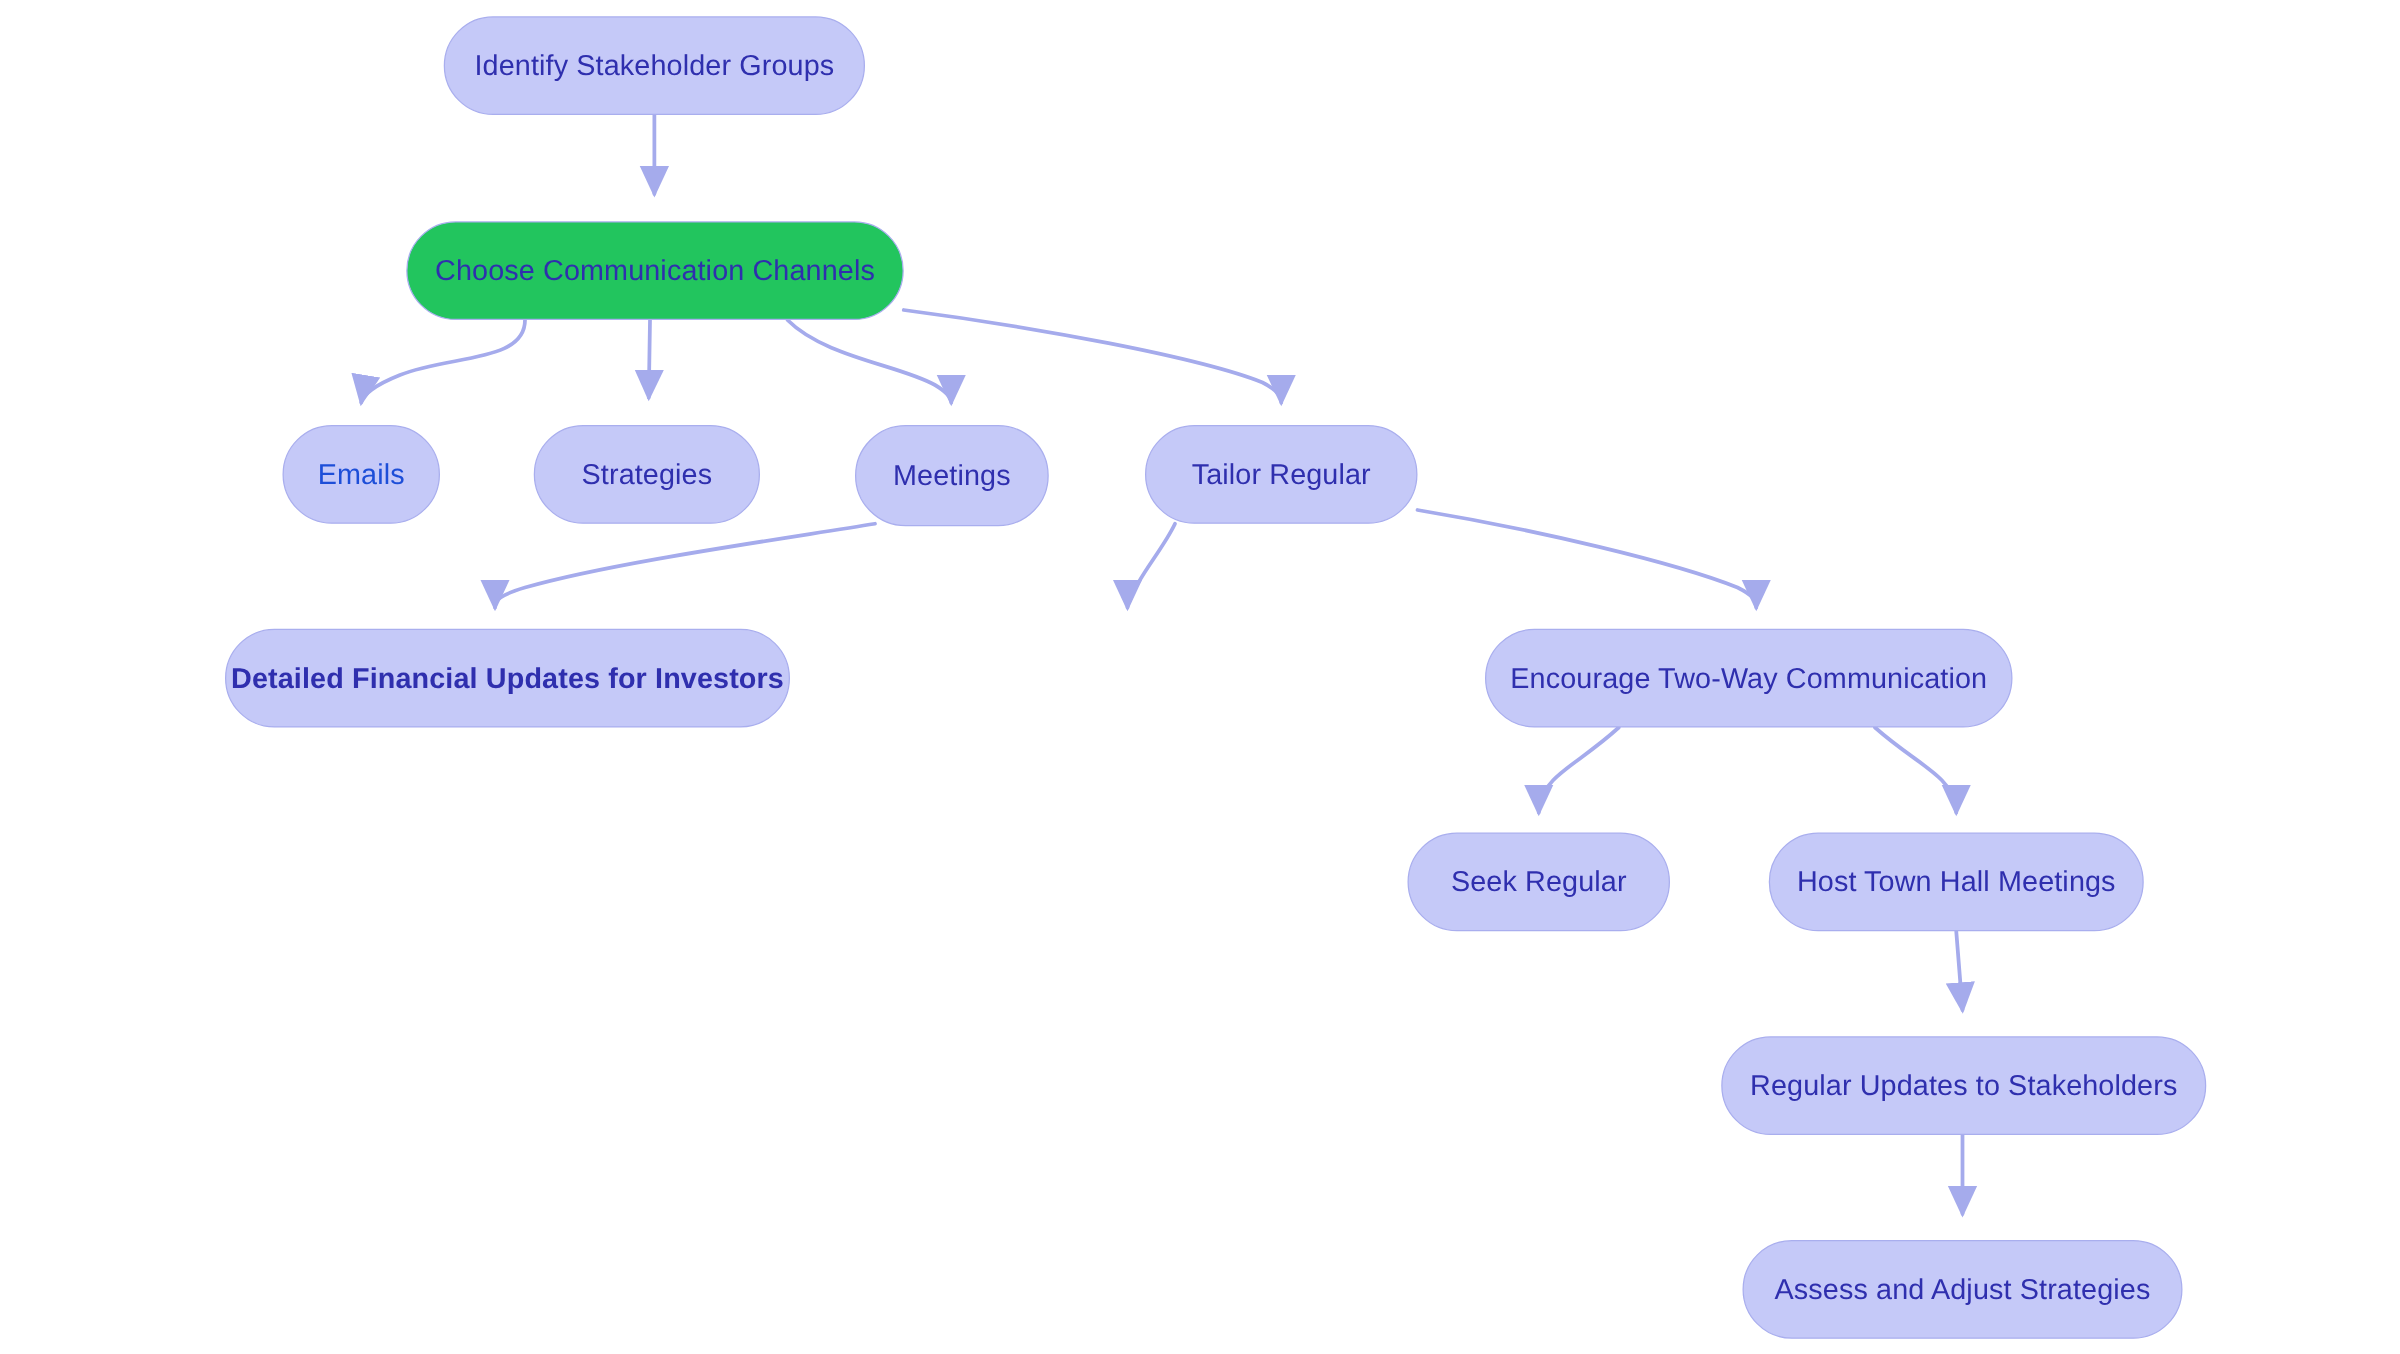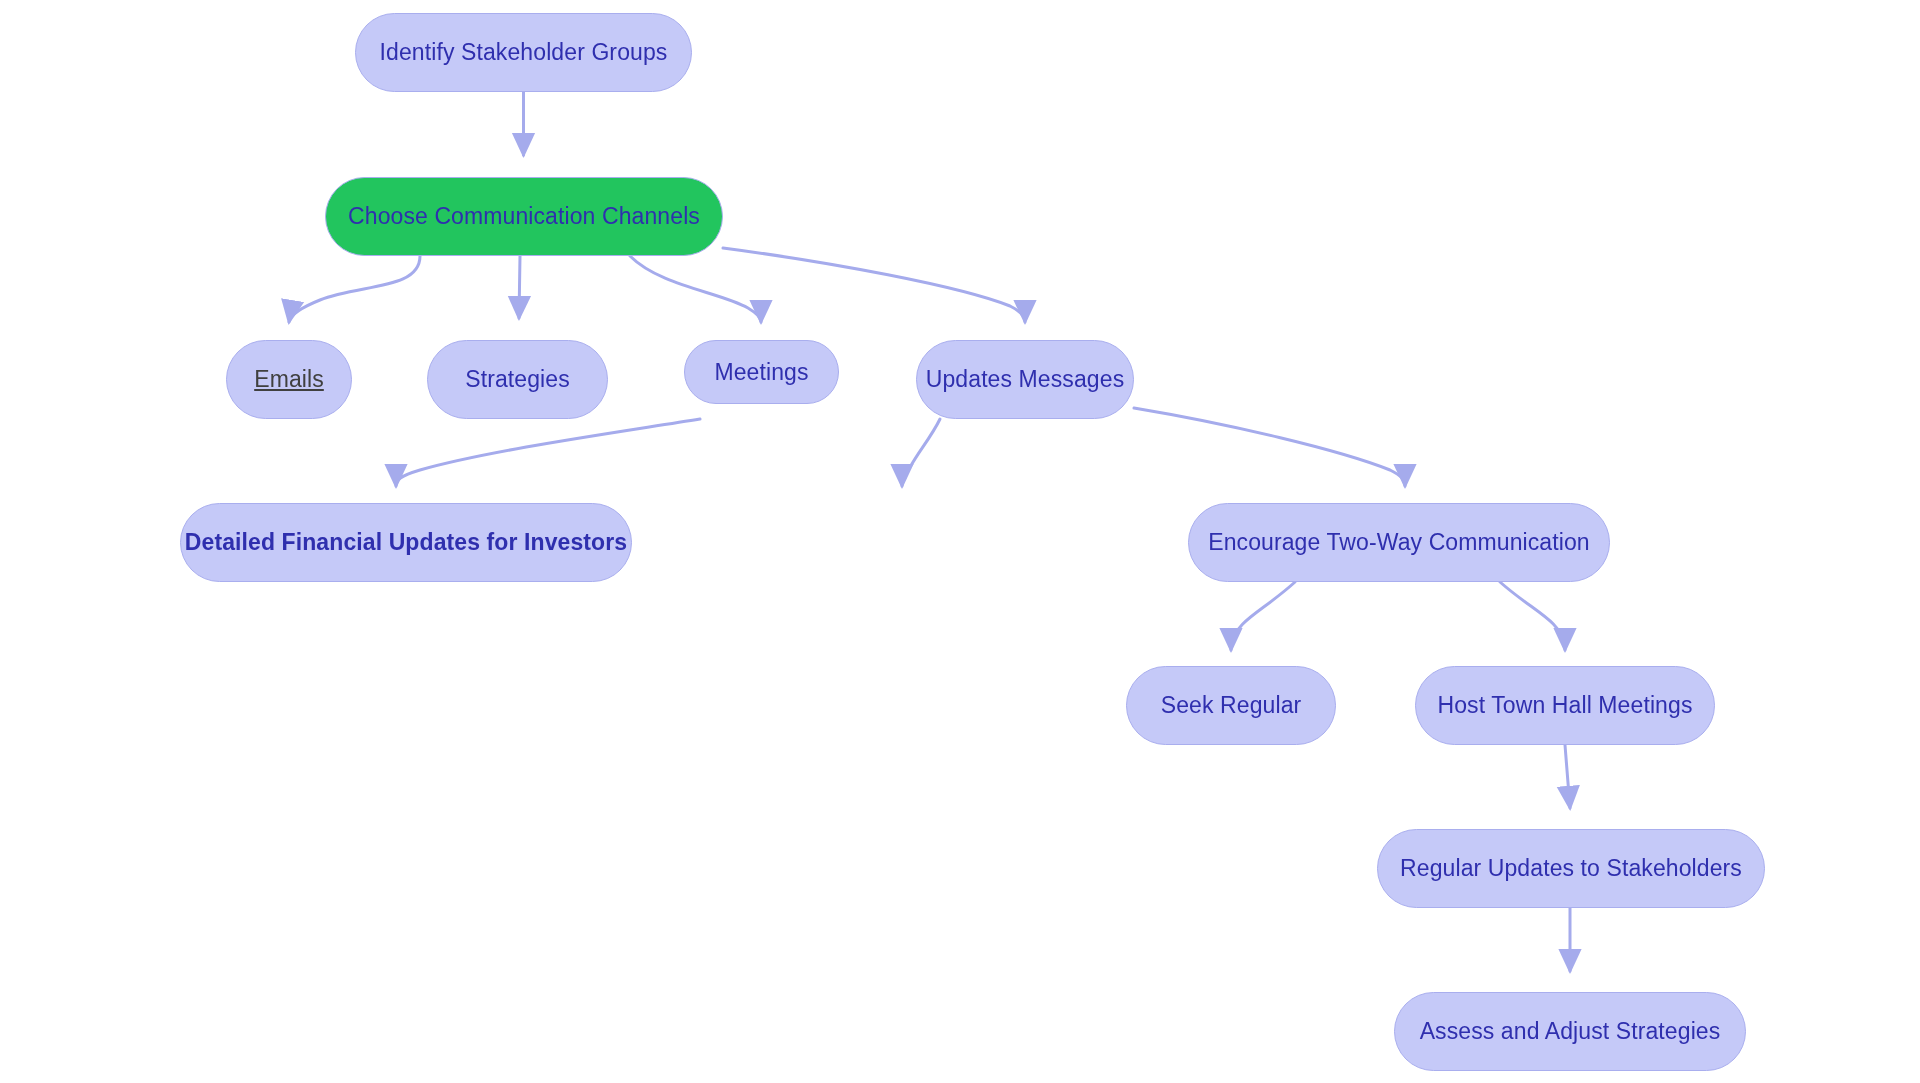--- a/index.html
+++ b/index.html
@@ -78,31 +78,31 @@
       </g>
   </svg>
 
   <div id="node-layer">
       <div class="node" style="left: 355px; top: 13px; width: 337px; height: 79px; background: rgb(197, 201, 248); border-color: rgb(169, 174, 238); color: rgb(47, 47, 174);">
         <span class="node-label">Identify Stakeholder Groups</span>
       </div>
       <div class="node" style="left: 325px; top: 177px; width: 398px; height: 79px; background: #22c55e; border-color: rgb(169, 174, 238); color: rgb(47, 47, 174);">
         <span class="node-label">Choose Communication Channels</span>
       </div>
-      <div class="node" style="left: 226px; top: 340px; width: 126px; height: 79px; background: rgb(197, 201, 248); border-color: rgb(169, 174, 238); color: #404040; text-decoration: underline;">
+      <div class="node" style="left: 226px; top: 340px; width: 126px; height: 79px; background: rgb(197, 201, 248); border-color: rgb(169, 174, 238); color: #1d4ed8;">
         <span class="node-label">Emails</span>
       </div>
       <div class="node" style="left: 427px; top: 340px; width: 181px; height: 79px; background: rgb(197, 201, 248); border-color: rgb(169, 174, 238); color: rgb(47, 47, 174);">
         <span class="node-label">Strategies</span>
       </div>
-      <div class="node" style="left: 684px; top: 340px; width: 155px; height: 64px; background: rgb(197, 201, 248); border-color: rgb(169, 174, 238); color: rgb(47, 47, 174);">
+      <div class="node" style="left: 684px; top: 340px; width: 155px; height: 81px; background: rgb(197, 201, 248); border-color: rgb(169, 174, 238); color: rgb(47, 47, 174);">
         <span class="node-label">Meetings</span>
       </div>
       <div class="node" style="left: 916px; top: 340px; width: 218px; height: 79px; background: rgb(197, 201, 248); border-color: rgb(169, 174, 238); color: rgb(47, 47, 174);">
-        <span class="node-label">Updates Messages</span>
+        <span class="node-label">Tailor Regular</span>
       </div>
       <div class="node" style="left: 180px; top: 503px; width: 452px; height: 79px; background: rgb(197, 201, 248); border-color: rgb(169, 174, 238); color: rgb(47, 47, 174); font-weight: bold;">
         <span class="node-label">Detailed Financial Updates for Investors</span>
       </div>
       <div class="node" style="left: 1188px; top: 503px; width: 422px; height: 79px; background: rgb(197, 201, 248); border-color: rgb(169, 174, 238); color: rgb(47, 47, 174);">
         <span class="node-label">Encourage Two-Way Communication</span>
       </div>
       <div class="node" style="left: 1126px; top: 666px; width: 210px; height: 79px; background: rgb(197, 201, 248); border-color: rgb(169, 174, 238); color: rgb(47, 47, 174);">
         <span class="node-label">Seek Regular</span>
       </div>

